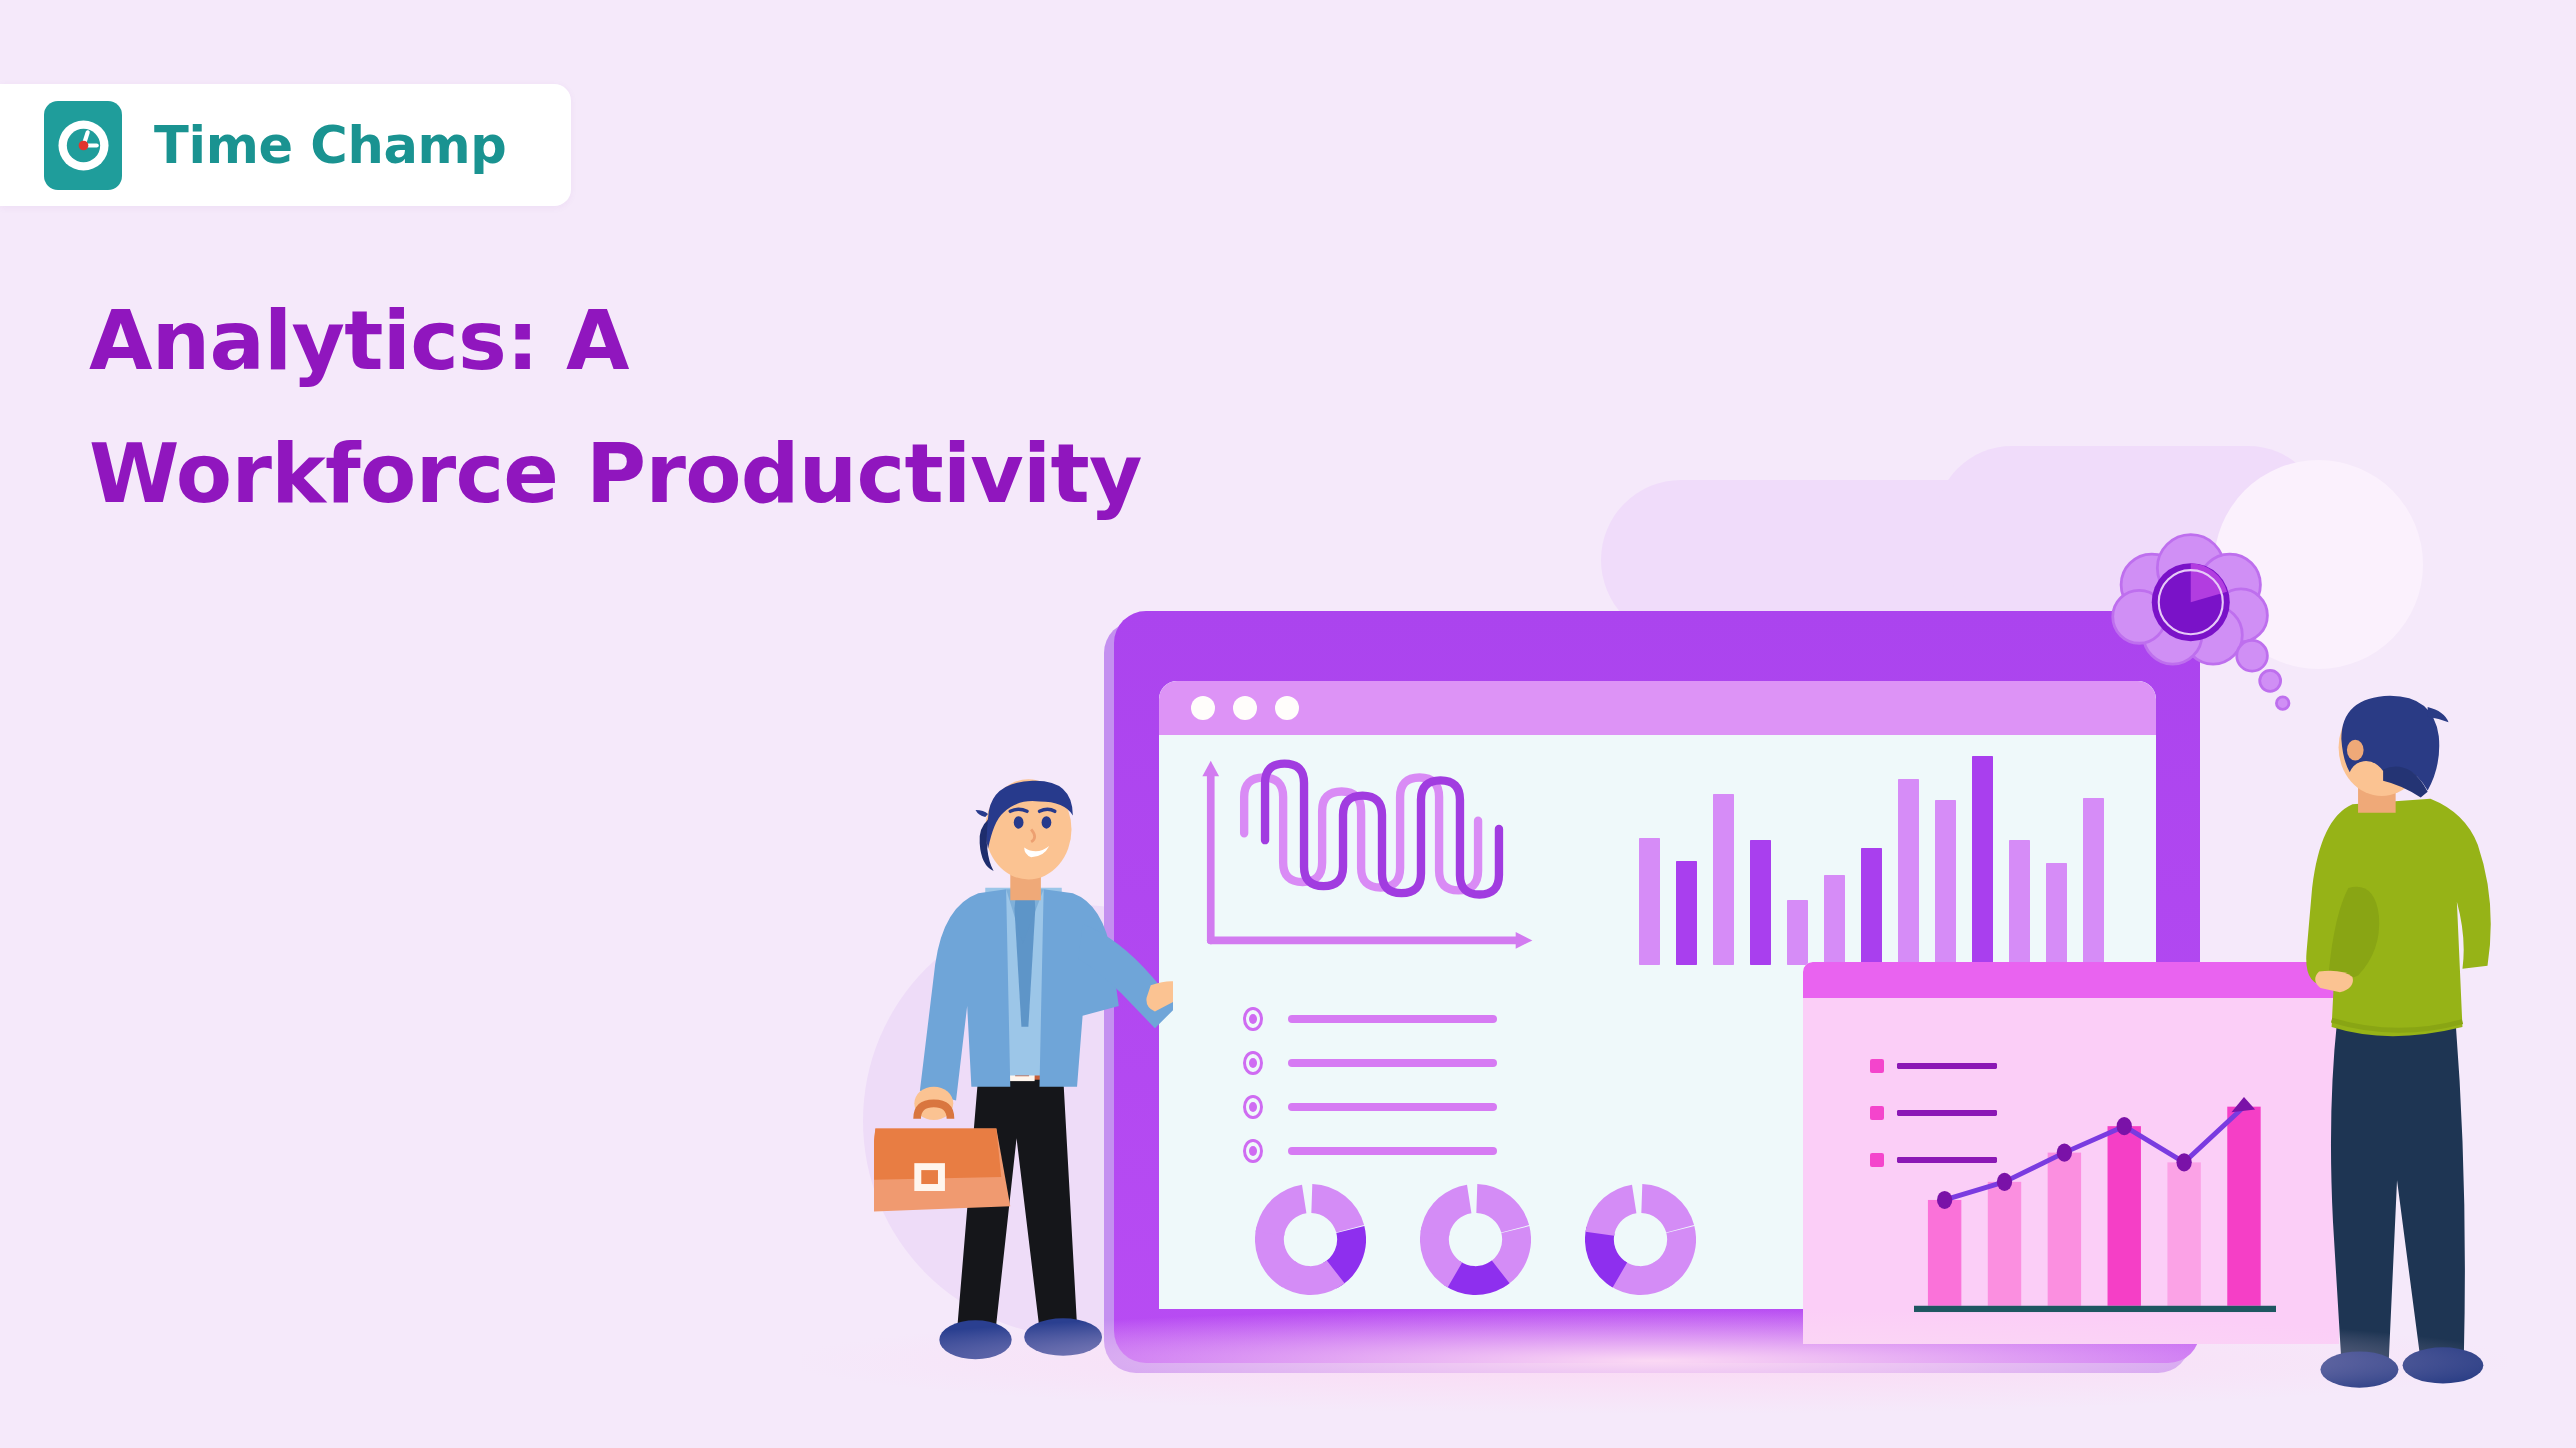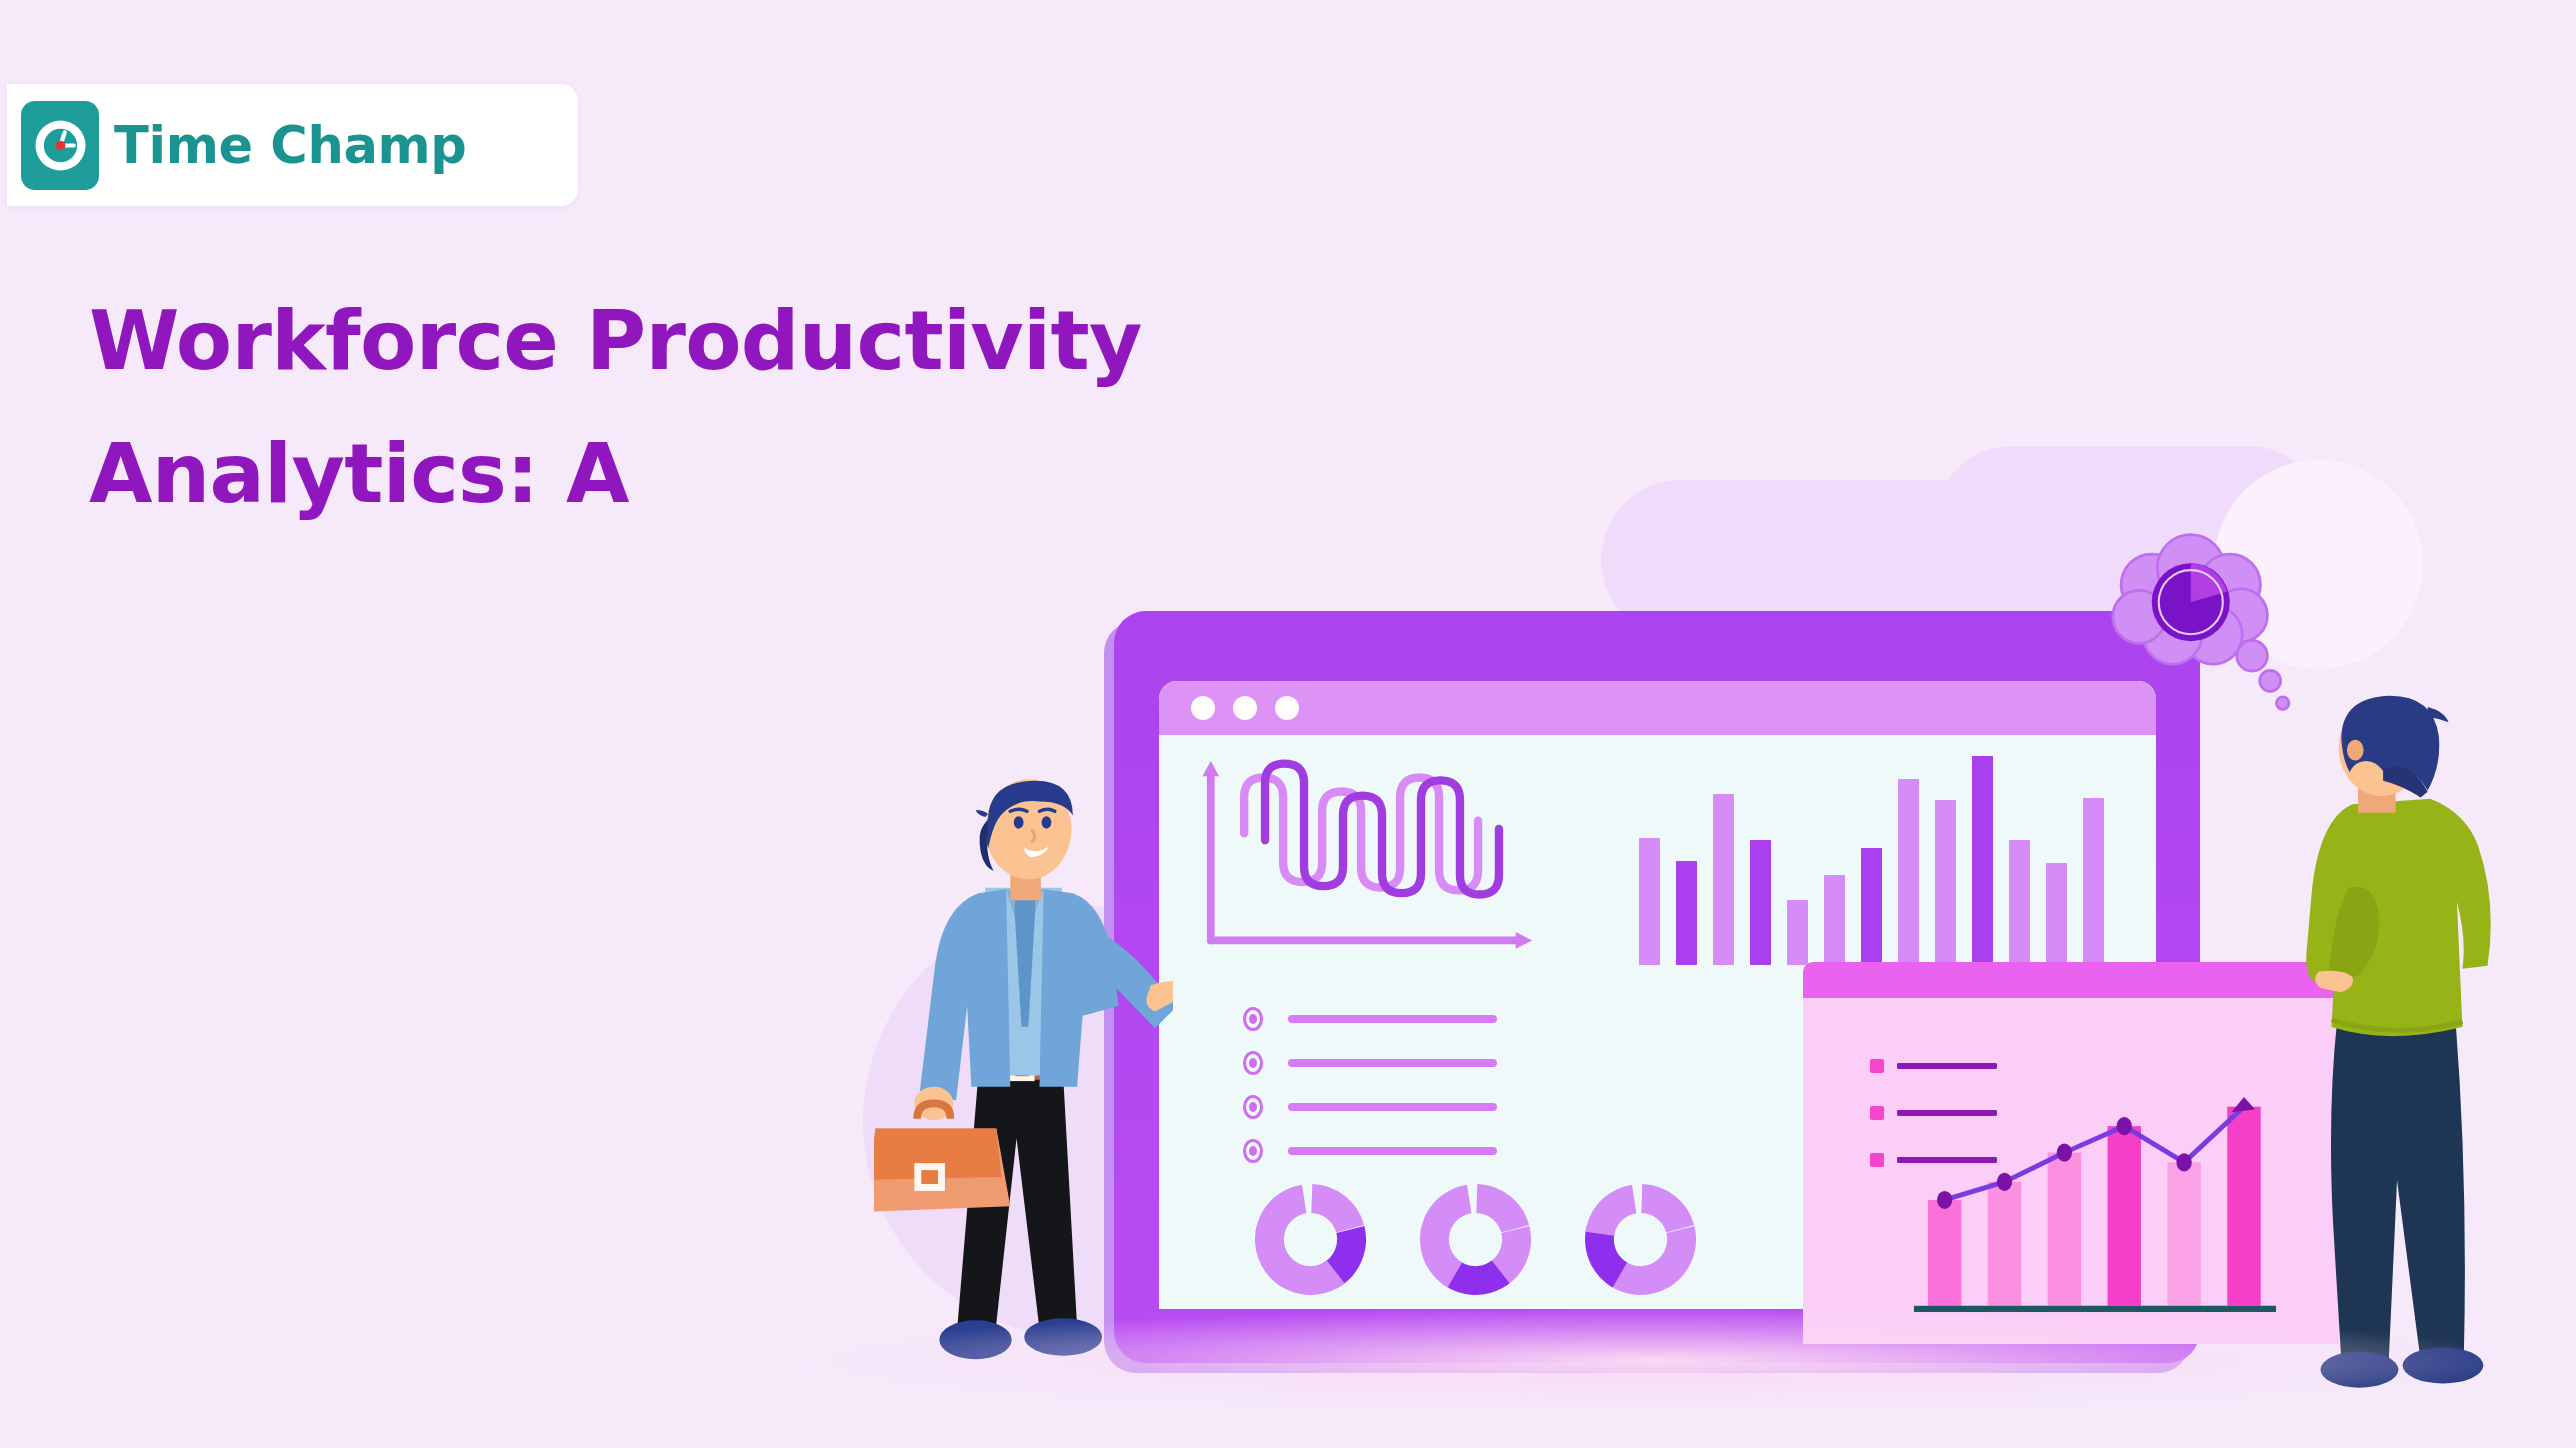--- a/index.html
+++ b/index.html
@@ -24,23 +24,23 @@
     position:absolute;left:2214px;top:460px;width:209px;height:209px;
     background:#FBF1FD;border-radius:50%;
   }
   .bg-circle-left{
     position:absolute;left:863px;top:905px;width:432px;height:432px;
     background:#EEDCF8;border-radius:50%;
   }
 
   
   .logo-badge{
-    position:absolute;left:7px;top:84px;width:571px;height:122px;
+    position:absolute;left:0;top:84px;width:571px;height:122px;
     background:#FFFFFF;border-radius:0 16.7px 16.7px 0;
-    display:flex;align-items:center;gap:15px;padding-left:14px;box-sizing:border-box;
+    display:flex;align-items:center;gap:32px;padding-left:44px;box-sizing:border-box;
     box-shadow:0 1.4px 7px rgba(120,40,160,.05);
   }
   .logo-mark{
     width:78px;height:89px;background:#1F9D9B;border-radius:14px;
     display:flex;align-items:center;justify-content:center;flex:none;
   }
   .logo-mark svg{display:block;}
   .logo-text{
     font-size:51px;font-weight:bold;color:#1A9391;letter-spacing:-0.3px;
     font-family:"DejaVu Sans", sans-serif;white-space:nowrap;
@@ -407,22 +407,22 @@
       <path d="M196 20 Q220 26 226 42 Q210 36 196 34 Z" fill="#2A3B85"></path>
       <path d="M132 110 Q152 100 172 112 Q186 122 196 142 L186 150 Q158 132 132 126 Z" fill="#243474"></path>
 
       <ellipse cx="92" cy="82" rx="12" ry="15" fill="#EFA978"></ellipse>
     </svg>
   </div>
 
   <div class="floor-glow"></div>
 
   <div class="headline">
+    <span class="ln">Analytics: A</span>
     <span class="ln">Workforce Productivity</span>
-    <span class="ln">Analytics: A</span>
   </div>
 
   <div class="logo-badge">
     <div class="logo-mark">
       <svg width="57" height="57" viewBox="0 0 82 82">
         <circle cx="41" cy="41" r="36" fill="#FFFFFF"></circle>
         <circle cx="41" cy="41" r="24" fill="#1F9D9B"></circle>
         <g stroke="#FFFFFF" stroke-width="6" stroke-linecap="round">
           <path d="M41 41 L47 22"></path>
           <path d="M41 41 L60 41"></path>

